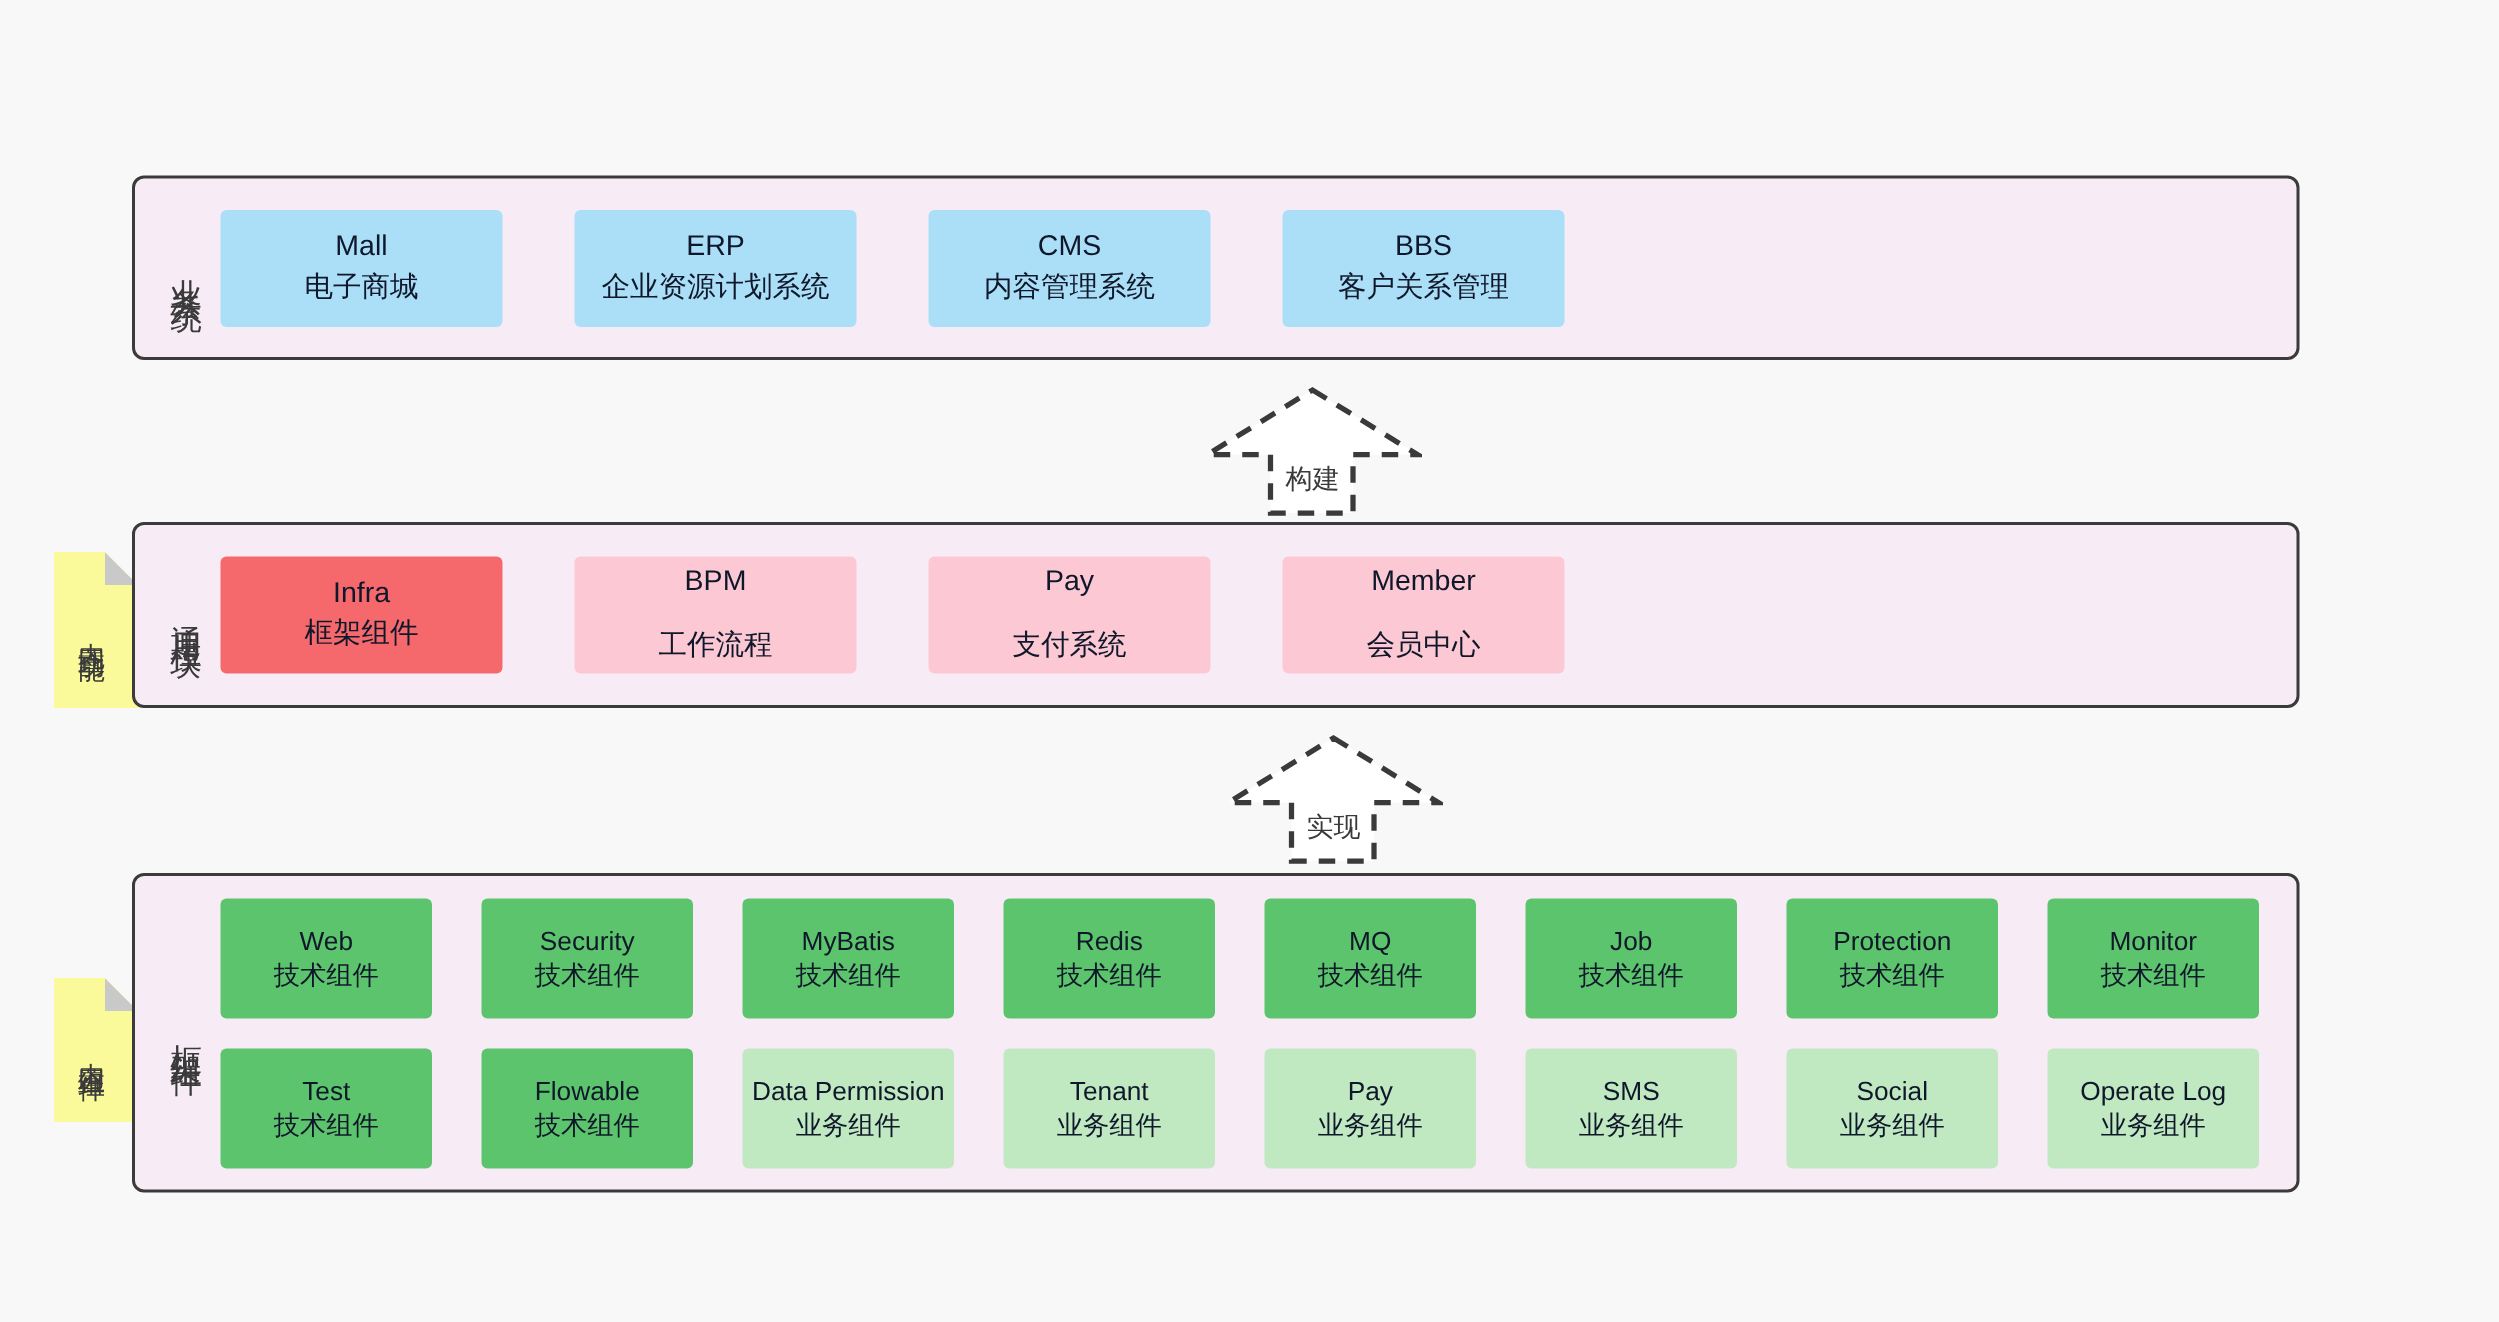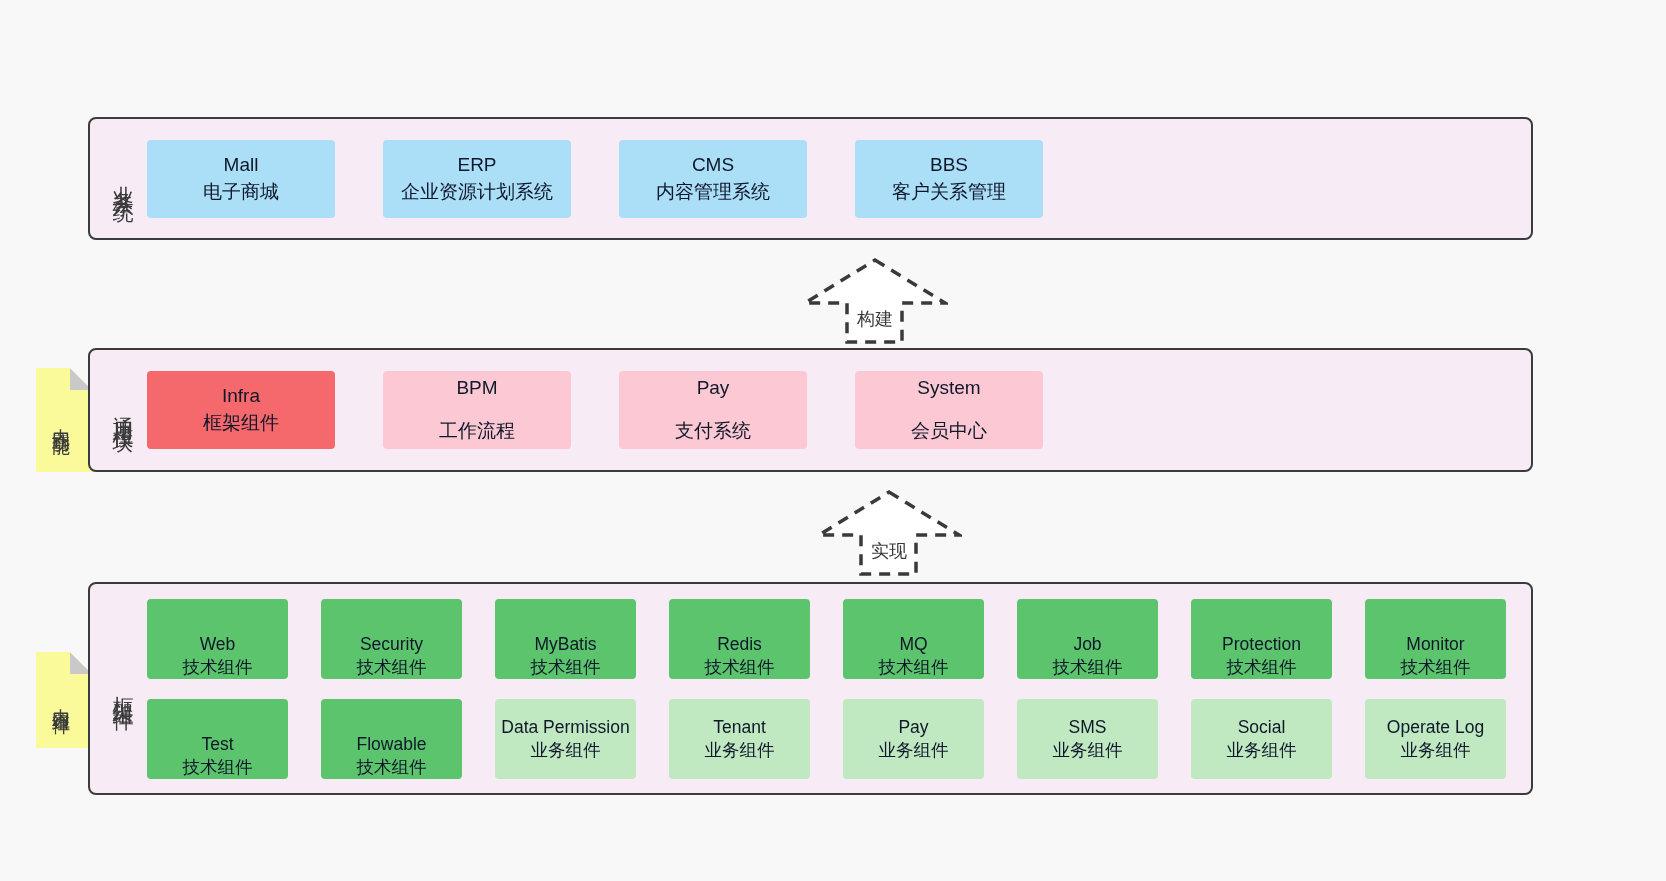--- a/index.html
+++ b/index.html
@@ -57,21 +57,21 @@
     text-align:center;
     line-height:1.4;
     font-size:19px;
     color:#0f172a;
   }
   .w188{width:188px;height:78px;}
   .w141{width:141px;height:80px;font-size:17.5px;line-height:1.3;}
   .blue{background:#abdef7;}
   .red{background:#f5696d;}
   .pink{background:#fcc8d3;gap:16px;}
-  .gdark{background:#5cc46c;justify-content:flex-end;}
+  .gdark{background:#5cc46c;}
   .glight{background:#c0e8c1;}
 
   
   .sticky{
     position:absolute;left:36px;width:56px;
     background:#fafa9b;
     z-index:1;
     clip-path:polygon(0 0, calc(100% - 22px) 0, 100% 22px, 100% 100%, 0 100%);
     display:flex;align-items:center;justify-content:flex-start;
     padding-left:12px;box-sizing:border-box;
@@ -144,21 +144,21 @@
       </div>
       <div class="box w188 pink">
         <div>BPM</div>
         <div>工作流程</div>
       </div>
       <div class="box w188 pink">
         <div>Pay</div>
         <div>支付系统</div>
       </div>
       <div class="box w188 pink">
-        <div>System</div>
+        <div>Member</div>
         <div>会员中心</div>
       </div>
     </div>
   </section>
 
   <svg class="arrow arrow-implement" width="146" height="88" viewBox="0 0 146 88">
     <polygon points="73,3 143,46 100,46 100,85 45,85 45,46 3,46" fill="#ffffff" stroke="#3a3a3a" stroke-width="3.5" stroke-dasharray="11 8" stroke-linejoin="miter"></polygon>
     <text x="73" y="68" text-anchor="middle">实现</text>
   </svg>
 

